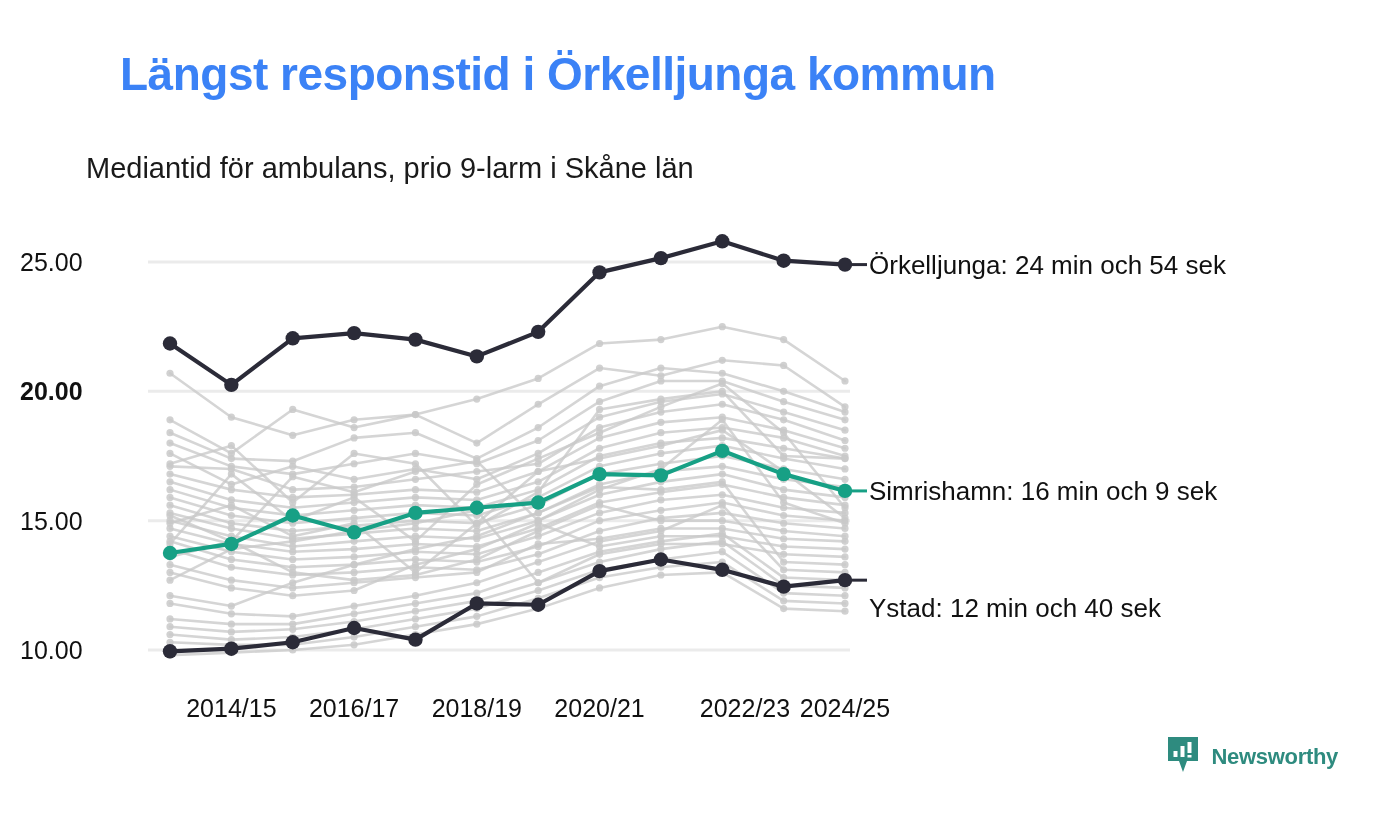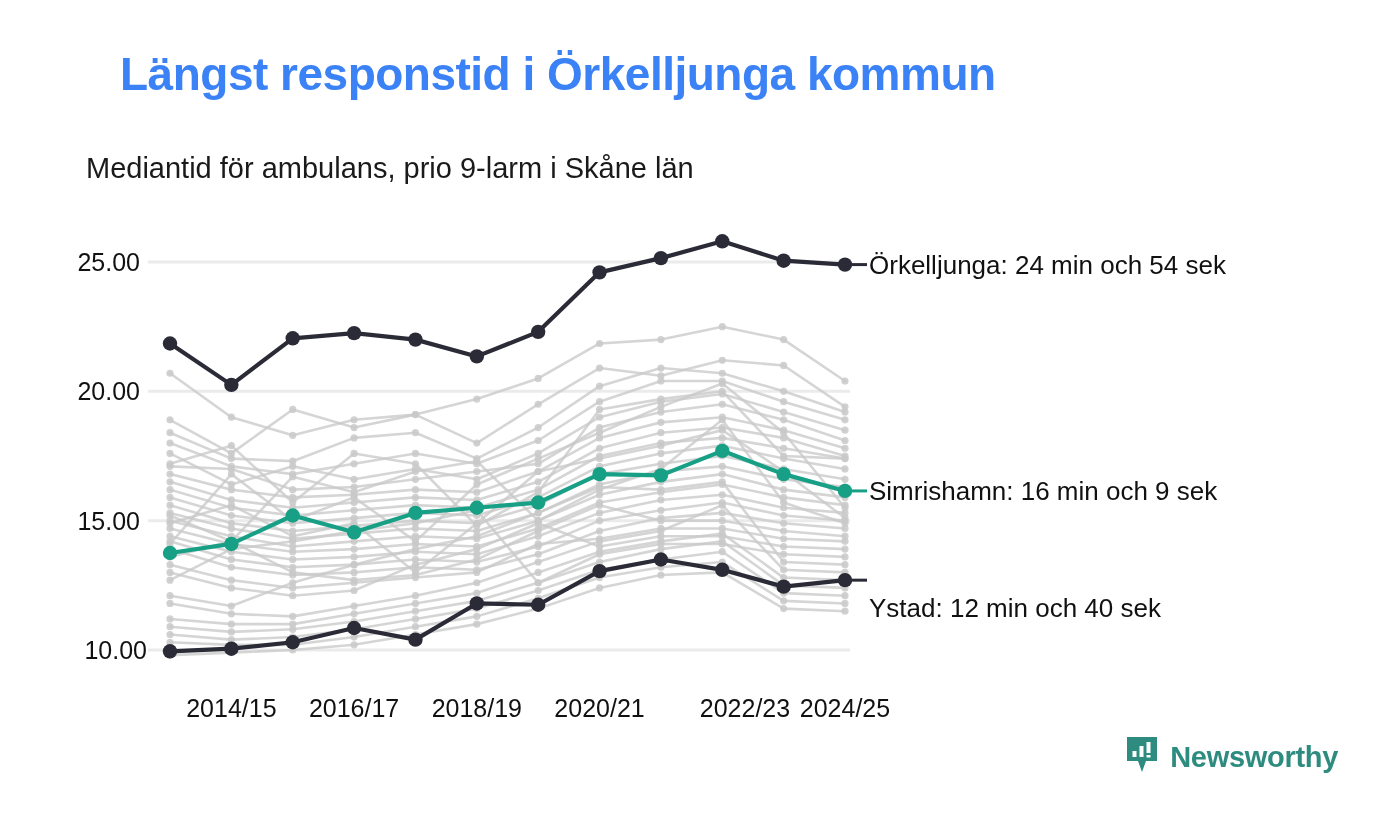--- a/index.html
+++ b/index.html
@@ -42,21 +42,20 @@
     position: absolute;
     left: 0;
     top: 0;
     width: 1400px;
     height: 840px;
   }
   .ytick {
     position: absolute;
     font-size: 25px;
     color: #111111;
-    text-align: right;
     width: 120px;
     transform: translateY(-50%);
   }
   .xtick {
     position: absolute;
     font-size: 25px;
     color: #111111;
     text-align: center;
     transform: translateX(-50%);
     top: 694px;
@@ -80,21 +79,21 @@
   }
   .brand {
     position: absolute;
     right: 62px;
     top: 735px;
     display: flex;
     align-items: center;
     gap: 11px;
   }
   .brand-name {
-    font-size: 29px;
+    font-size: 22px;
     font-weight: 700;
     color: #2e8b7f;
     letter-spacing: -0.3px;
   }
 </style>
 </head>
 <body>
 
 <div class="figure">
 
@@ -568,23 +567,23 @@
         <circle cx="599.5454545454545" cy="571.1066666666667" r="7.2" fill="#2b2b38"></circle>
         <circle cx="660.909090909091" cy="559.4666666666667" r="7.2" fill="#2b2b38"></circle>
         <circle cx="722.2727272727273" cy="569.8133333333334" r="7.2" fill="#2b2b38"></circle>
         <circle cx="783.6363636363636" cy="586.6266666666667" r="7.2" fill="#2b2b38"></circle>
         <circle cx="845" cy="580.16" r="7.2" fill="#2b2b38"></circle>
         <line x1="851" x2="867" y1="580.16" y2="580.16" stroke="#2b2b38" stroke-width="3"></line>
       </g>
     </svg>
 
   <div id="ytick-layer">
-      <div class="ytick" style="left: 27px; top: 650px;">10.00</div>
+      <div class="ytick" style="left: 20px; top: 650px;">10.00</div>
       <div class="ytick" style="left: 20px; top: 520.667px;">15.00</div>
-      <div class="ytick" style="left: 20px; top: 391.333px;">20.00</div>
+      <div class="ytick" style="left: 20px; top: 391.333px; font-weight: bold;">20.00</div>
       <div class="ytick" style="left: 20px; top: 262px;">25.00</div>
     </div>
   <div id="xtick-layer">
       <div class="xtick" style="left: 231.364px;">2014/15</div>
       <div class="xtick" style="left: 354.091px;">2016/17</div>
       <div class="xtick" style="left: 476.818px;">2018/19</div>
       <div class="xtick" style="left: 599.545px;">2020/21</div>
       <div class="xtick" style="left: 745px;">2022/23</div>
       <div class="xtick" style="left: 845px;">2024/25</div>
     </div>

